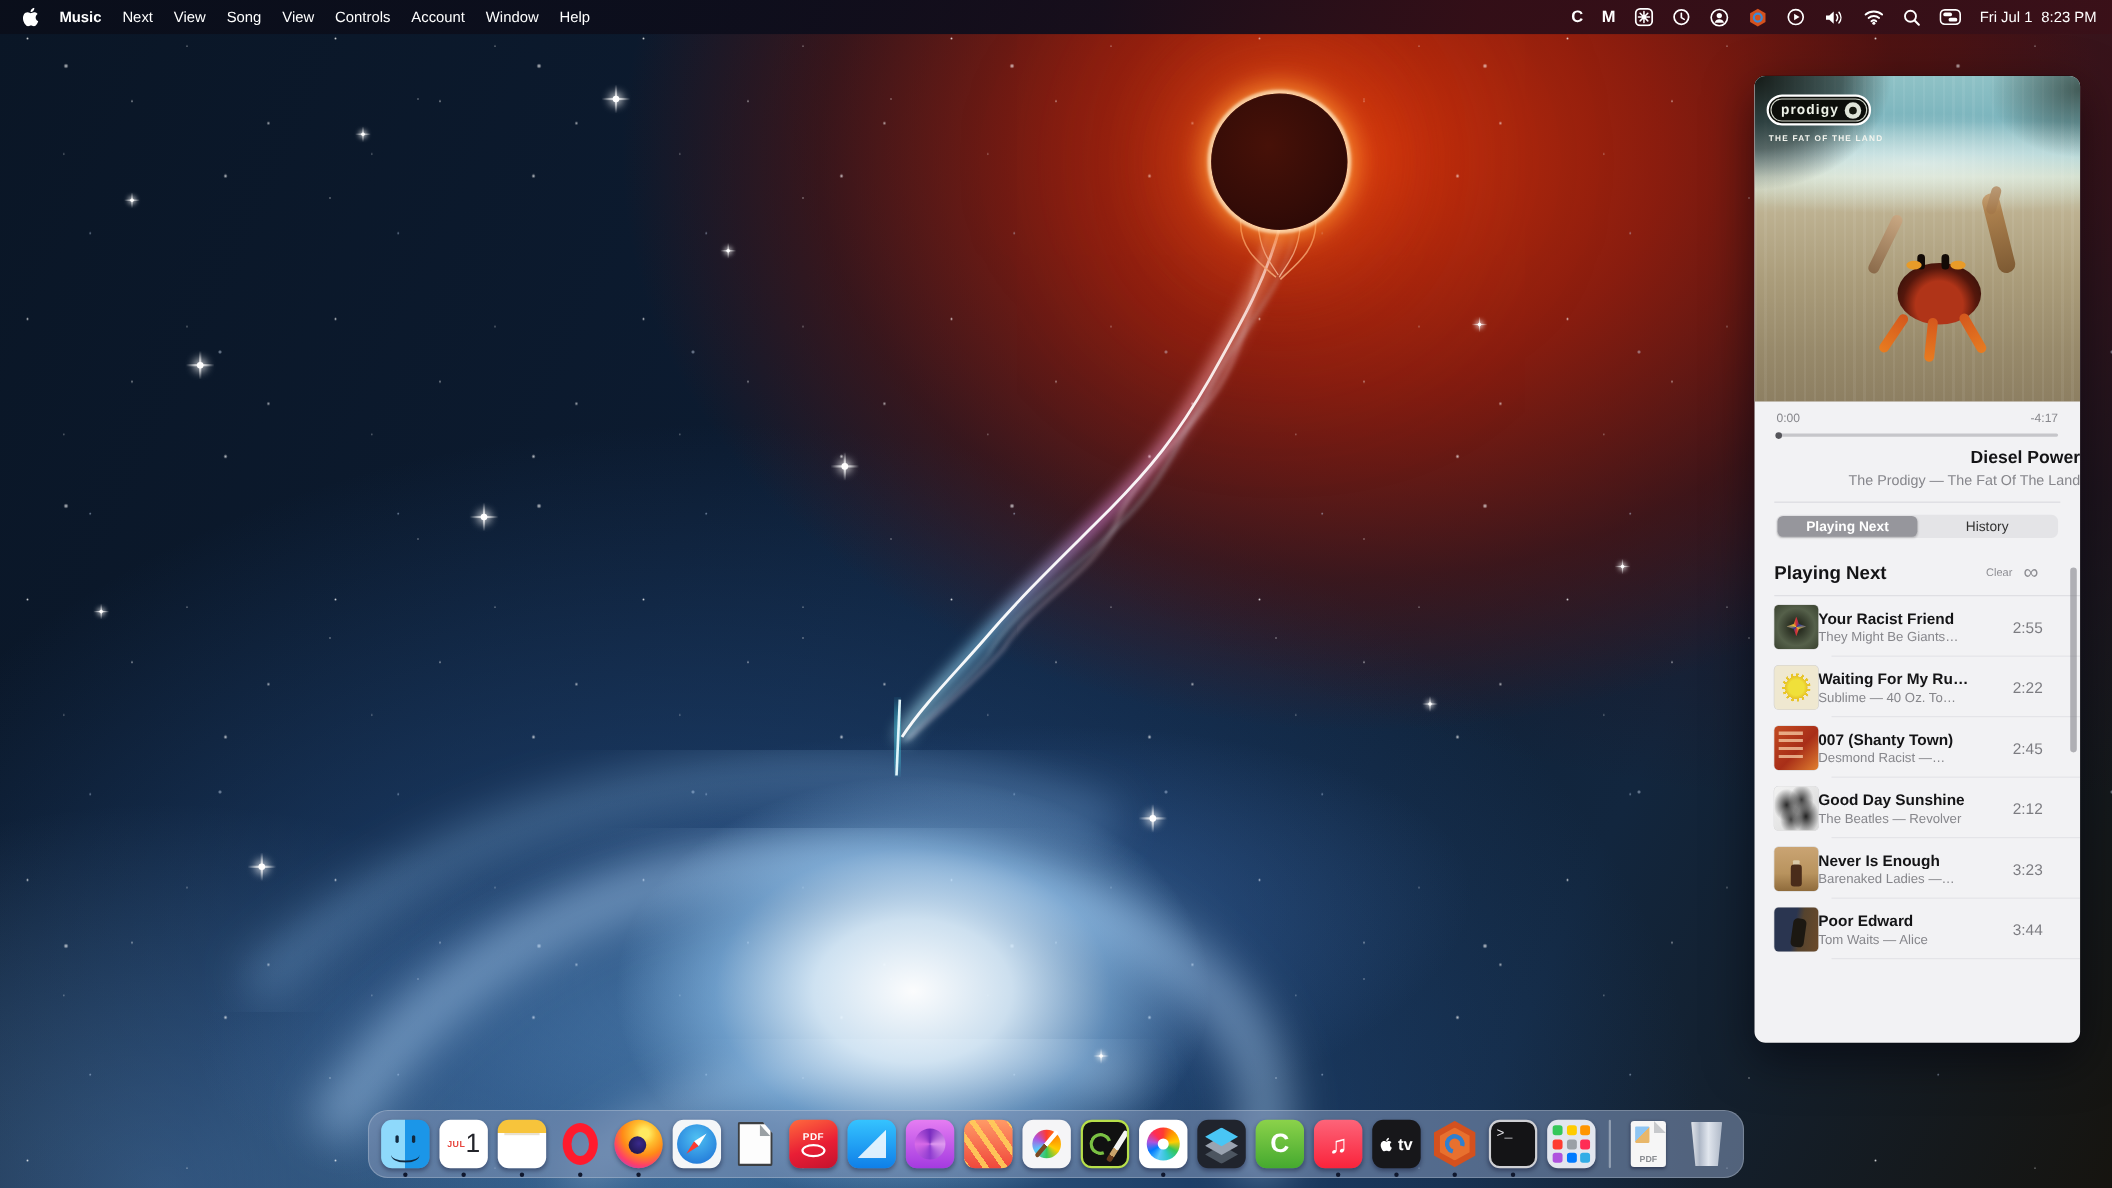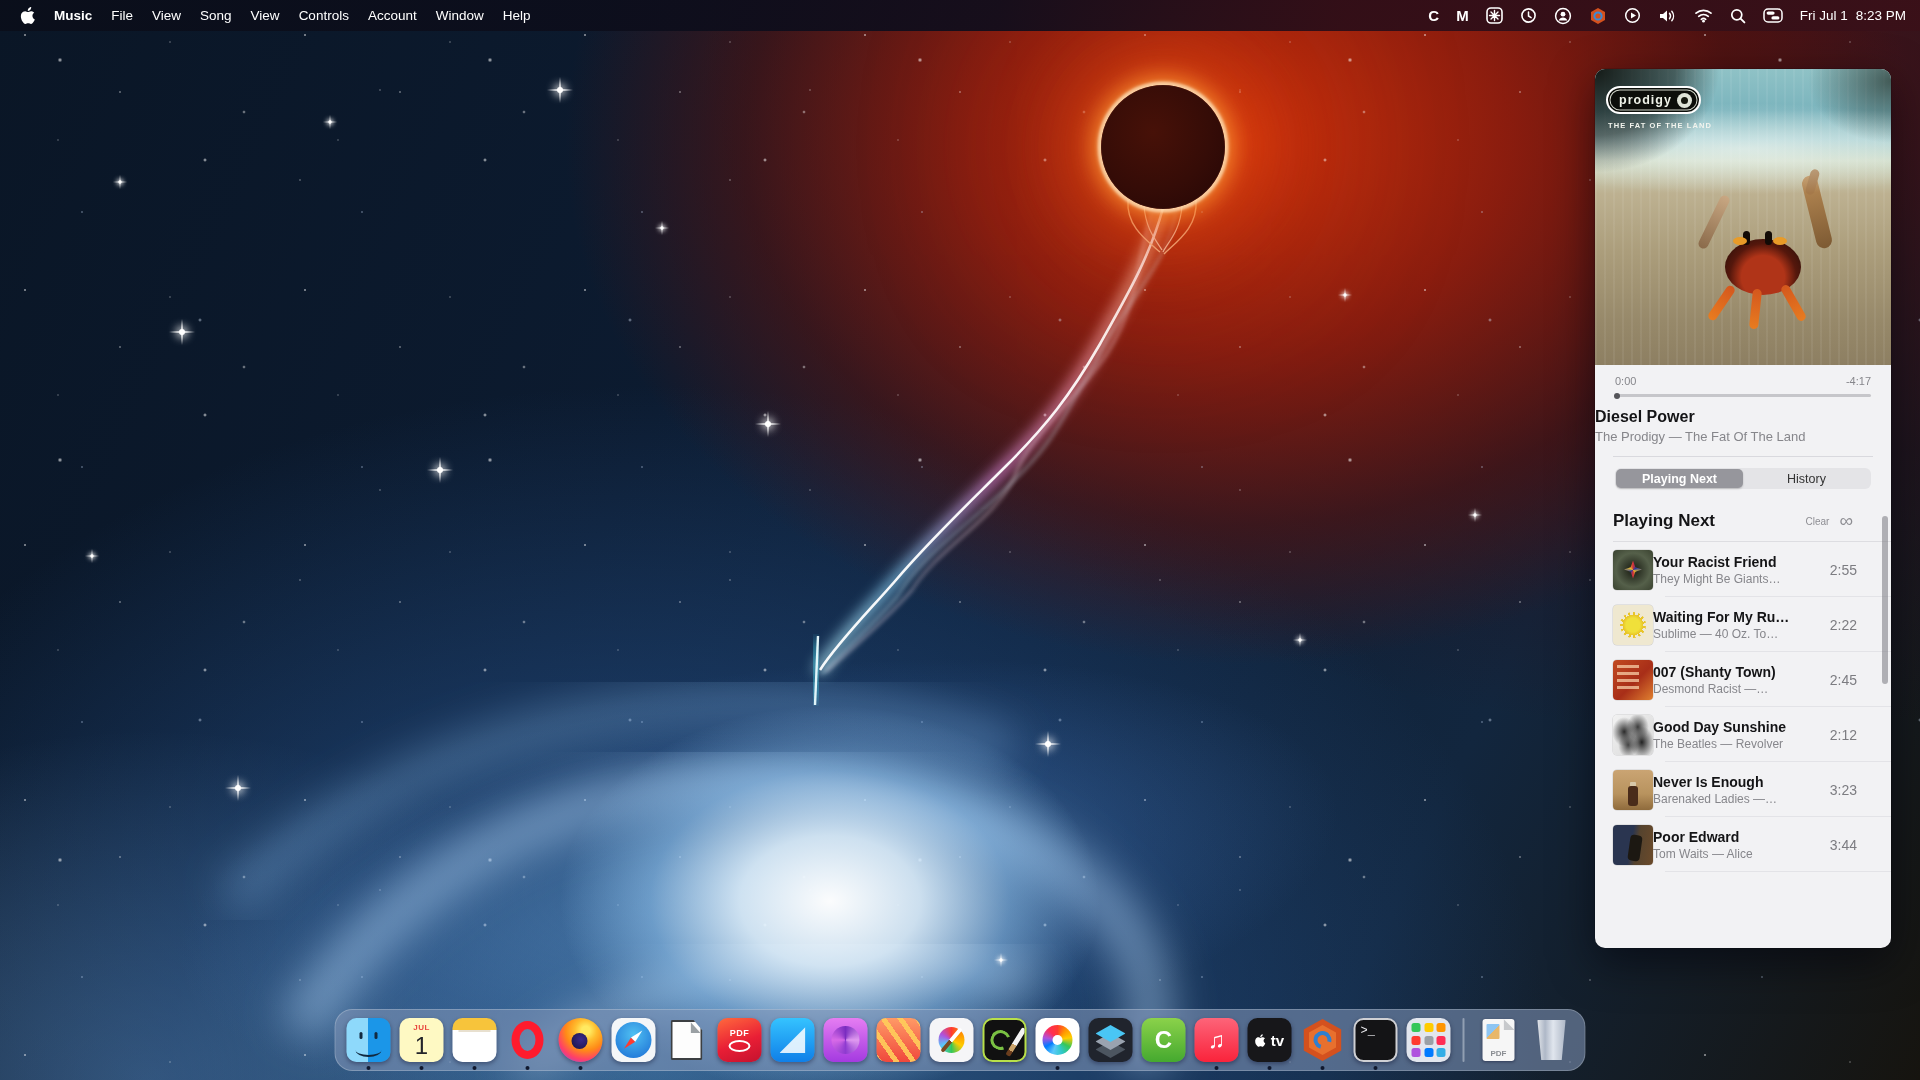--- a/index.html
+++ b/index.html
@@ -79,21 +79,21 @@
   .run-dot { position:absolute; left:50%; bottom:-7px; width:4px; height:4px; border-radius:50%;
     background:#10182e; transform:translateX(-50%); }
   .dock-sep { width:2px; height:44px; background:rgba(250,252,255,.38); border-radius:1px; margin:0 4px; }
 
   
   .i-finder .tile { background:linear-gradient(90deg,#8ed9fb 0 49%, #1b96e8 49%); }
   .i-finder .smile { position:absolute; left:50%; top:56%; width:26px; height:14px; transform:translateX(-50%);
     border-bottom:2.5px solid #12293f; border-radius:0 0 50% 50%; }
   .i-finder .eye { position:absolute; top:14px; width:3px; height:7px; border-radius:2px; background:#12293f; }
   .i-finder .eye.l { left:13px; } .i-finder .eye.r { right:13px; }
-  .i-cal .tile { background:#fef9c3; flex-direction:column; }
+  .i-cal .tile { background:#ffffff; flex-direction:row; }
   .i-cal .mon { color:#e8473f; font-size:8px; font-weight:bold; letter-spacing:.5px; line-height:10px; margin-top:2px;}
   .i-cal .day { color:#23242a; font-size:24px; font-weight:300; line-height:26px; }
   .i-notes .tile { background:linear-gradient(180deg,#f7c43b 0 27%, #fff 27%); }
   .i-notes .line { position:absolute; left:6px; right:6px; top:27%; height:2px; background:#e8e0cf; }
   .i-opera .tile { background:transparent; box-shadow:none; }
   .i-opera .ring { width:32px; height:38px; border-radius:50%; border:8px solid #ff1b2d; }
   .i-firefox .tile { border-radius:50%;
     background:radial-gradient(circle at 62% 28%, #ffe960 0 10%, #ffbd2e 26%, #ff8a17 48%, #ff3f68 70%, #a140d8 92%); }
   .i-firefox .core { position:absolute; left:30%; top:34%; width:16px; height:16px; border-radius:50%;
     background:radial-gradient(circle at 60% 40%, #3a2a8c, #18123f); }
@@ -208,21 +208,21 @@
   .prodigy-pill .pant { width:15px; height:15px; border-radius:50%; background:#dfe4d8; position:relative; }
   .prodigy-pill .pant::after { content:""; position:absolute; left:4px; top:4px; width:7px; height:7px;
     border-radius:50%; background:#15180f; }
   .art .banner { position:absolute; left:13px; top:52px; color:#f2f4ee; font-size:7.5px; font-weight:bold; letter-spacing:1.1px; }
 
   .ptimes { display:flex; justify-content:space-between; padding:10px 20px 0; font-size:11px; color:#86868b; }
   .pbar { position:relative; margin:7px 20px 0; height:3px; border-radius:2px; background:#c6c6ca; }
   .pbar .played { position:absolute; left:0; top:0; bottom:0; width:4px; background:#6e6e73; border-radius:2px; }
   .pbar .knob { position:absolute; left:2px; top:50%; width:6px; height:6px; border-radius:50%;
     background:#55555a; transform:translate(-50%,-50%); }
-  .tinfo { text-align:left; margin-top:11px; }
+  .tinfo { text-align:right; margin-top:11px; }
   .tinfo .t1 { font-size:16px; font-weight:bold; color:#141416; }
   .tinfo .t2 { font-size:13px; color:#86868b; margin-top:3px; }
   .hr1 { height:1px; background:#d9d9de; margin:12px 18px 0; }
   .segc { display:flex; margin:11px 20px 0; height:21px; background:#e4e4e7; border-radius:6px; padding:1px; }
   .seg { flex:1; display:flex; align-items:center; justify-content:center; font-size:12.5px; border-radius:5px; color:#333; }
   .seg.sel { background:#96969c; color:#fff; font-weight:bold; box-shadow:0 1px 2px rgba(0,0,0,.2); }
   .qhead { display:flex; align-items:center; padding:22px 38px 10px 18px; }
   .qhead .qt { font-size:17px; font-weight:bold; color:#141416; }
   .qhead .sp { flex:1; }
   .qhead .clear { font-size:10px; color:#8e8e93; margin-right:10px; }
@@ -363,21 +363,21 @@
 </div>
 
 <div class="menubar">
   <div class="left">
     <span class="apple">
       <svg width="15" height="17" viewBox="0 0 15 17">
         <path fill="#fff" d="M12.4 9c0-2.1 1.7-3.1 1.8-3.2-1-1.4-2.5-1.6-3-1.6-1.3-.1-2.5.8-3.2.8-.7 0-1.7-.8-2.8-.8C3.8 4.2 2.4 5 1.6 6.3c-1.5 2.6-.4 6.4 1.1 8.5.7 1 1.6 2.2 2.7 2.1 1.1 0 1.5-.7 2.8-.7s1.7.7 2.8.7c1.2 0 1.9-1 2.6-2.1.8-1.2 1.2-2.4 1.2-2.4s-2.3-.9-2.4-3.4zM10.3 2.8c.6-.7 1-1.7.9-2.8-.9 0-1.9.6-2.5 1.3-.6.6-1 1.7-.9 2.7 1 .1 1.9-.5 2.5-1.2z"></path>
       </svg>
     </span>
     <span class="appname mitem">Music</span>
-    <span class="mitem">File</span>
+    <span class="mitem">Next</span>
     <span class="mitem">View</span>
     <span class="mitem">Song</span>
     <span class="mitem">View</span>
     <span class="mitem">Controls</span>
     <span class="mitem">Account</span>
     <span class="mitem">Window</span>
     <span class="mitem">Help</span>
   </div>
   <div class="right">
     <span class="sicon glyph">C</span>

